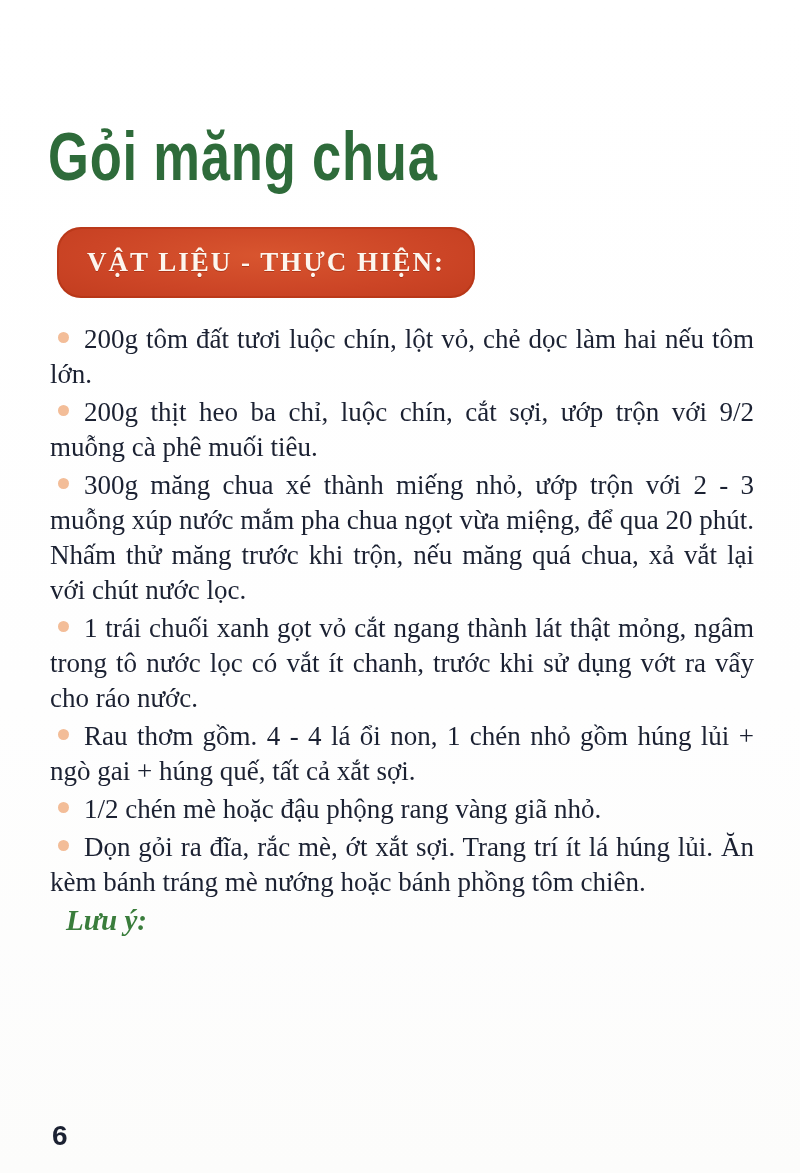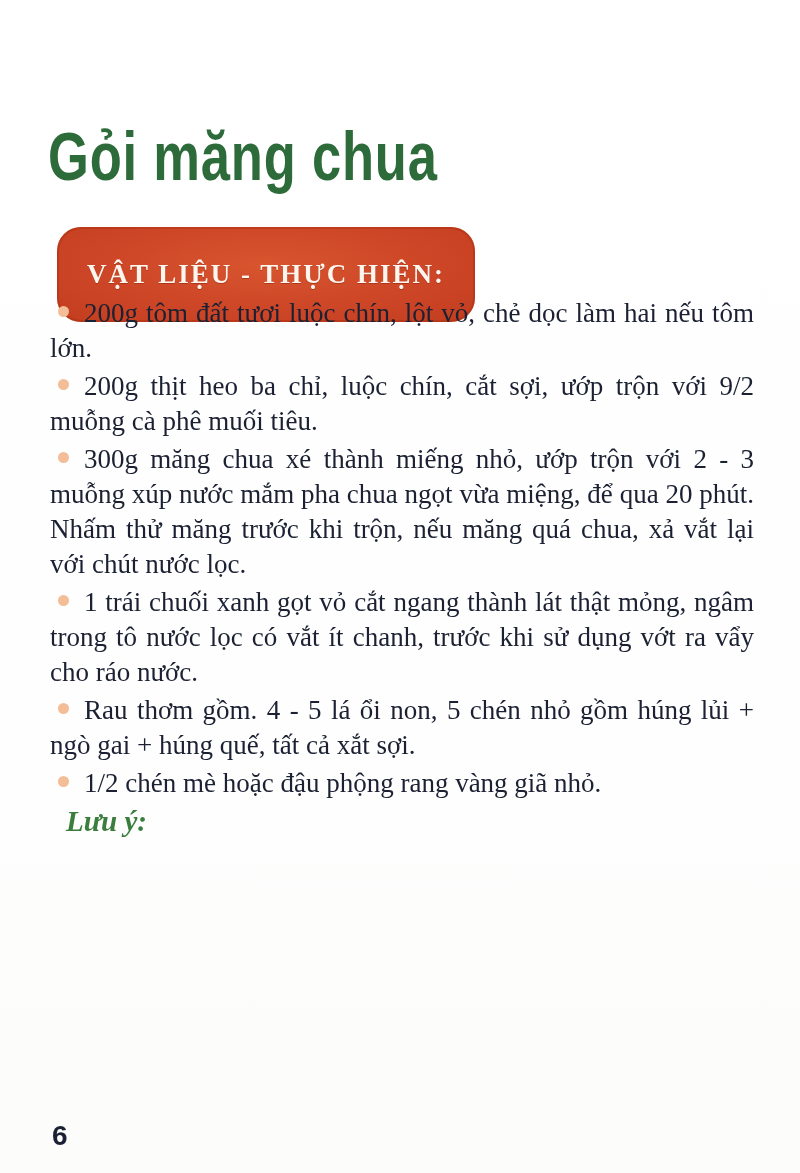--- a/index.html
+++ b/index.html
@@ -28,41 +28,41 @@
     transform: scaleX(0.82) scaleY(1.08);
     transform-origin: left top;
     white-space: nowrap;
   }
 
   .badge {
     position: absolute;
     left: 57px;
     top: 227px;
     height: 63px;
-    padding: 16px 30px;
+    padding: 4px 30px;
     display: inline-flex;
     align-items: center;
     border-radius: 24px;
     background: radial-gradient(ellipse at 50% 40%, #d8552f 0%, #cc4526 60%, #c23d1f 100%);
     box-shadow: inset 0 0 0 2px rgba(160,40,10,0.35);
   }
   .badge-text {
     font-family: "Liberation Serif", serif;
     font-weight: 700;
     font-size: 27px;
     letter-spacing: 2px;
     color: #fdf6ee;
     text-shadow: 0 1px 0 rgba(120,25,5,0.4);
     white-space: nowrap;
   }
 
   .body-text {
     position: absolute;
     left: 50px;
-    top: 296px;
+    top: 322px;
     width: 704px;
   }
 
   p.item {
     margin: 0 0 3px 0;
     font-size: 27px;
     line-height: 35px;
     text-align: justify;
     text-indent: 8px;
     color: #1b2132;
@@ -112,25 +112,26 @@
   <div class="body-text">
 
     <p class="item"><span class="bullet"></span><span>200g tôm đất tươi luộc chín, lột vỏ, chẻ dọc làm hai nếu tôm lớn.</span></p>
 
     <p class="item"><span class="bullet"></span><span>200g thịt heo ba chỉ, luộc chín, cắt sợi, ướp trộn với 9/2 muỗng cà phê muối tiêu.</span></p>
 
     <p class="item"><span class="bullet"></span><span>300g măng chua xé thành miếng nhỏ, ướp trộn với 2 - 3 muỗng xúp nước mắm pha chua ngọt vừa miệng, để qua 20 phút. Nhấm thử măng trước khi trộn, nếu măng quá chua, xả vắt lại với chút nước lọc.</span></p>
 
     <p class="item"><span class="bullet"></span><span>1 trái chuối xanh gọt vỏ cắt ngang thành lát thật mỏng, ngâm trong tô nước lọc có vắt ít chanh, trước khi sử dụng vớt ra vẩy cho ráo nước.</span></p>
 
-    <p class="item"><span class="bullet"></span><span>Rau thơm gồm. 4 - 5 lá ổi non, 5 chén nhỏ gồm húng lủi + ngò gai + húng quế, tất cả xắt sợi.</span></p>
+    <p class="item"><span class="bullet"></span><span>Rau thơm gồm. 4 - 4 lá ổi non, 1 chén nhỏ gồm húng lủi + ngò gai + húng quế, tất cả xắt sợi.</span></p>
 
     <p class="item"><span class="bullet"></span><span>1/2 chén mè hoặc đậu phộng rang vàng giã nhỏ.</span></p>
 
 
+    <p class="item"><span class="bullet"></span><span>Dọn gỏi ra đĩa, rắc mè, ớt xắt sợi. Trang trí ít lá húng lủi. Ăn kèm bánh tráng mè nướng hoặc bánh phồng tôm chiên.</span></p>
 
     <p class="note-heading">Lưu ý:</p>
 
 
   </div>
 
   <div class="page-number">6</div>
 
 </div>
 

